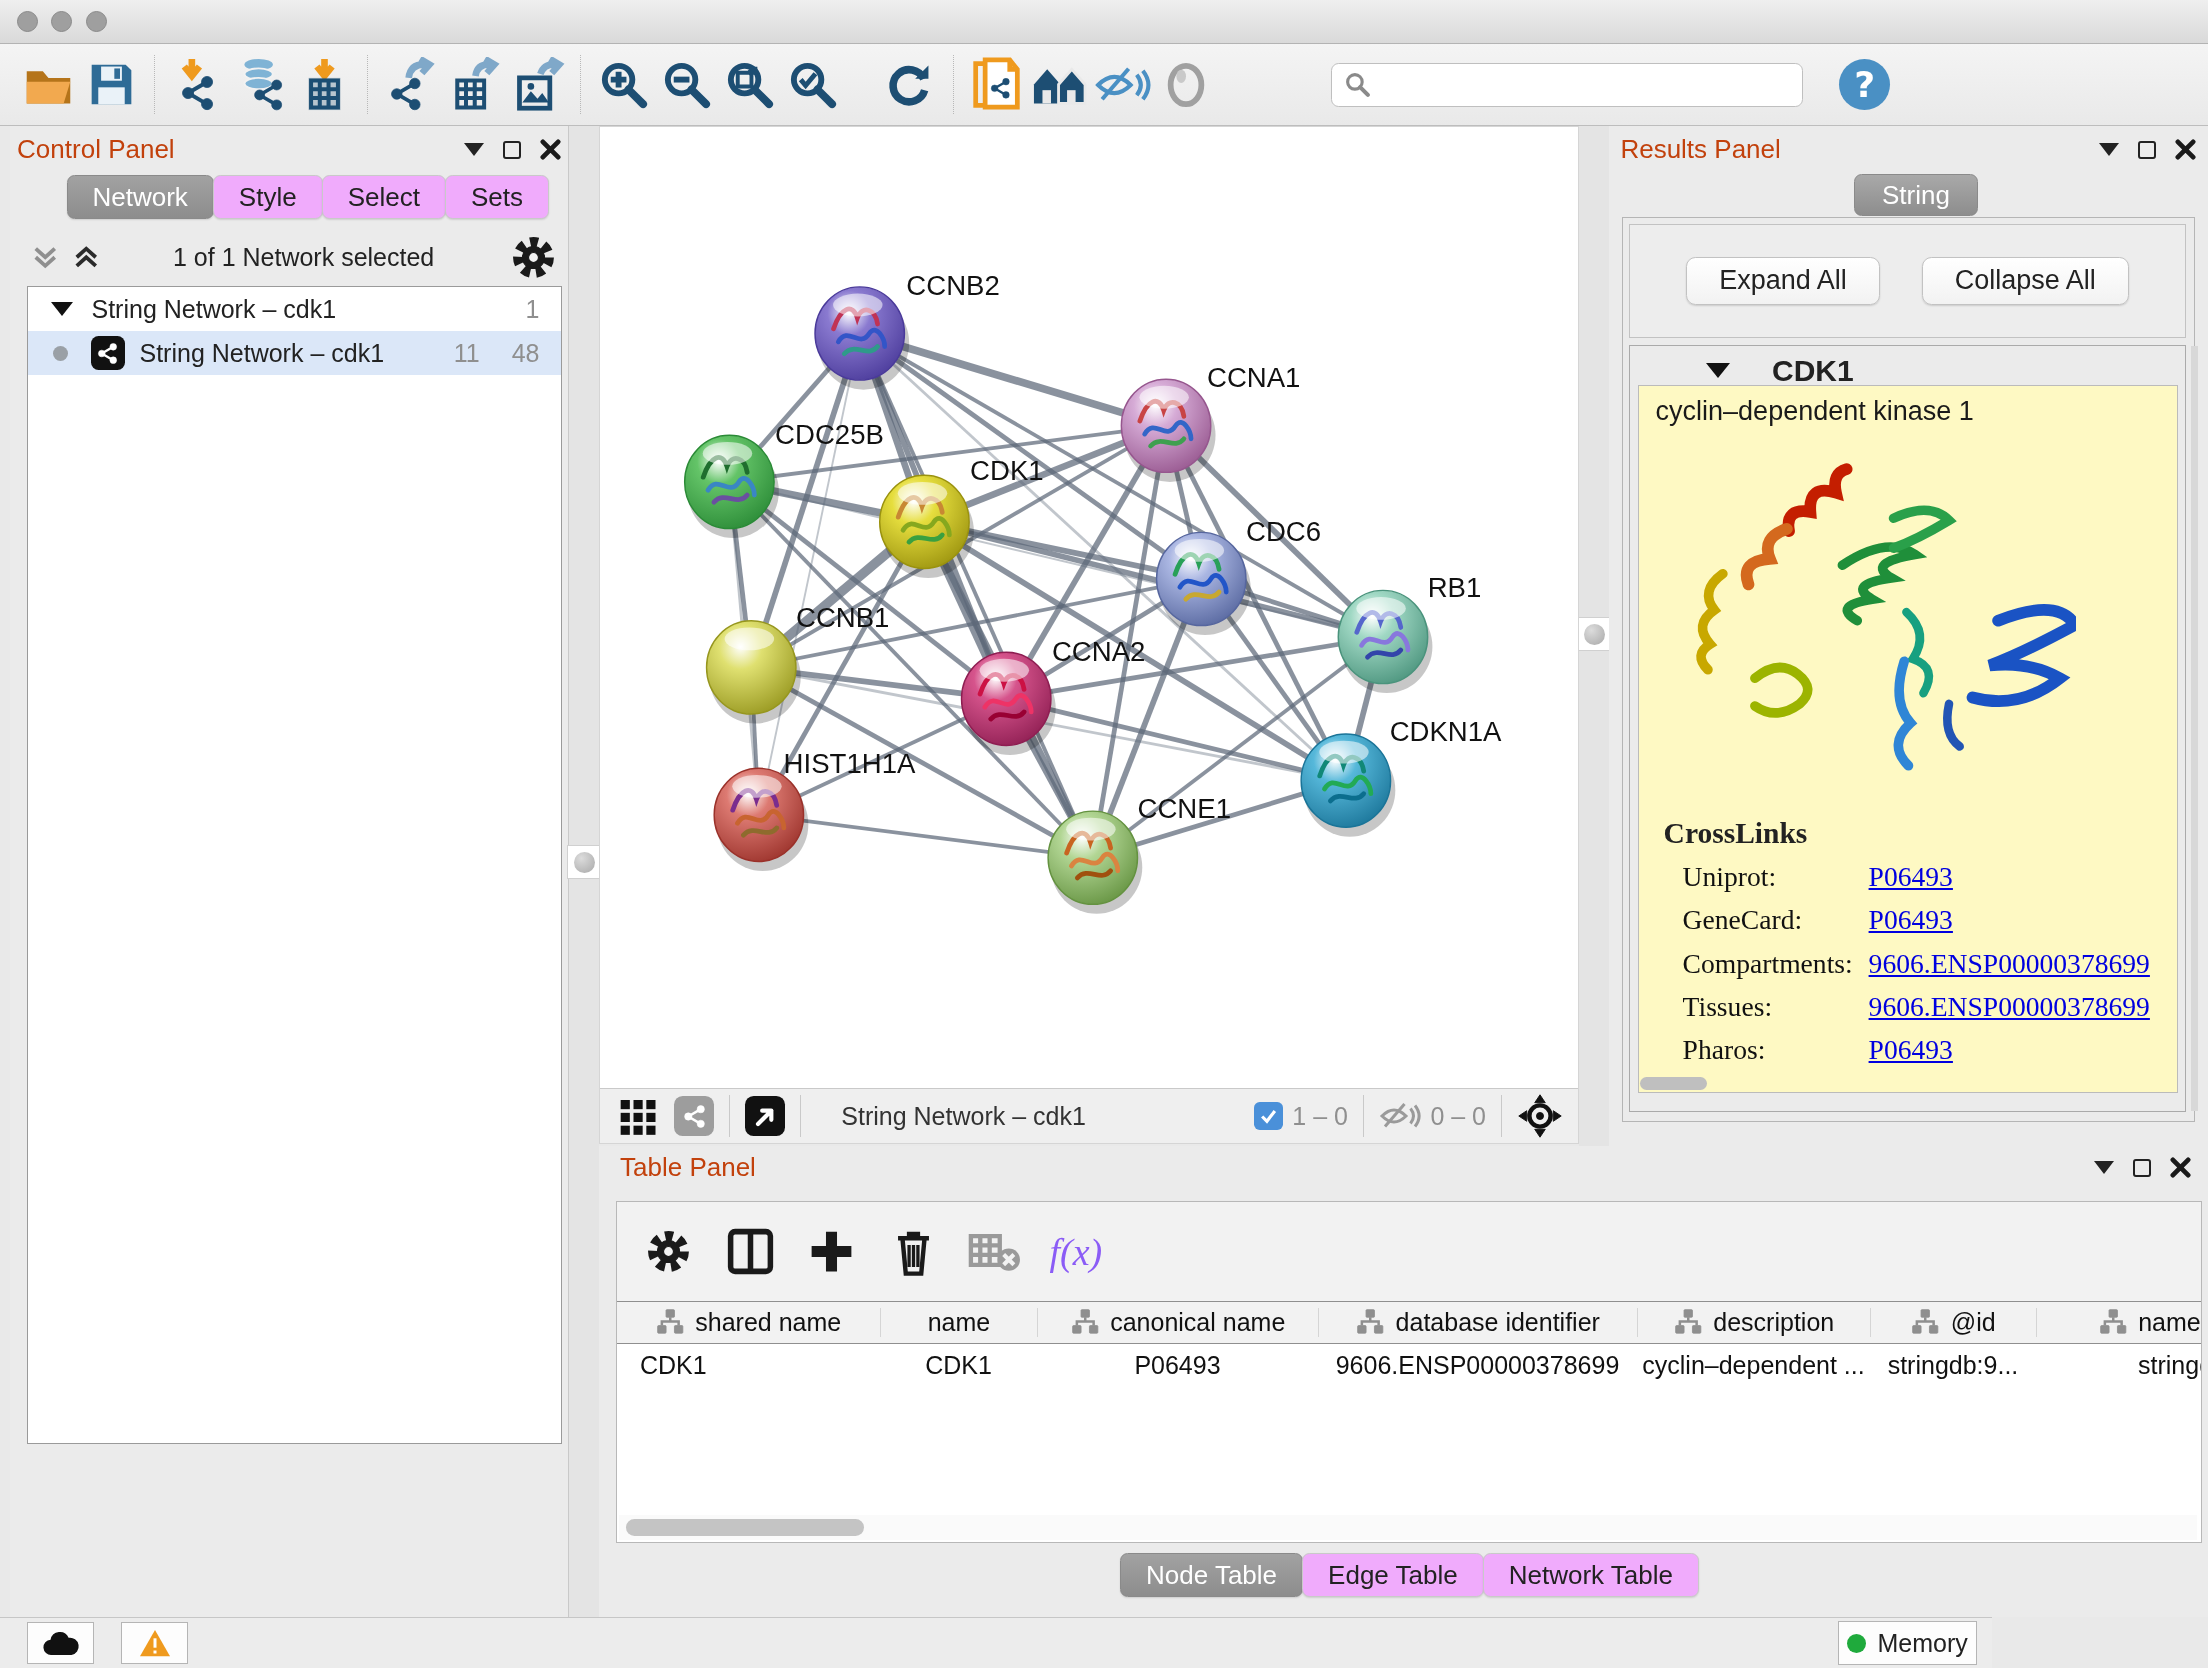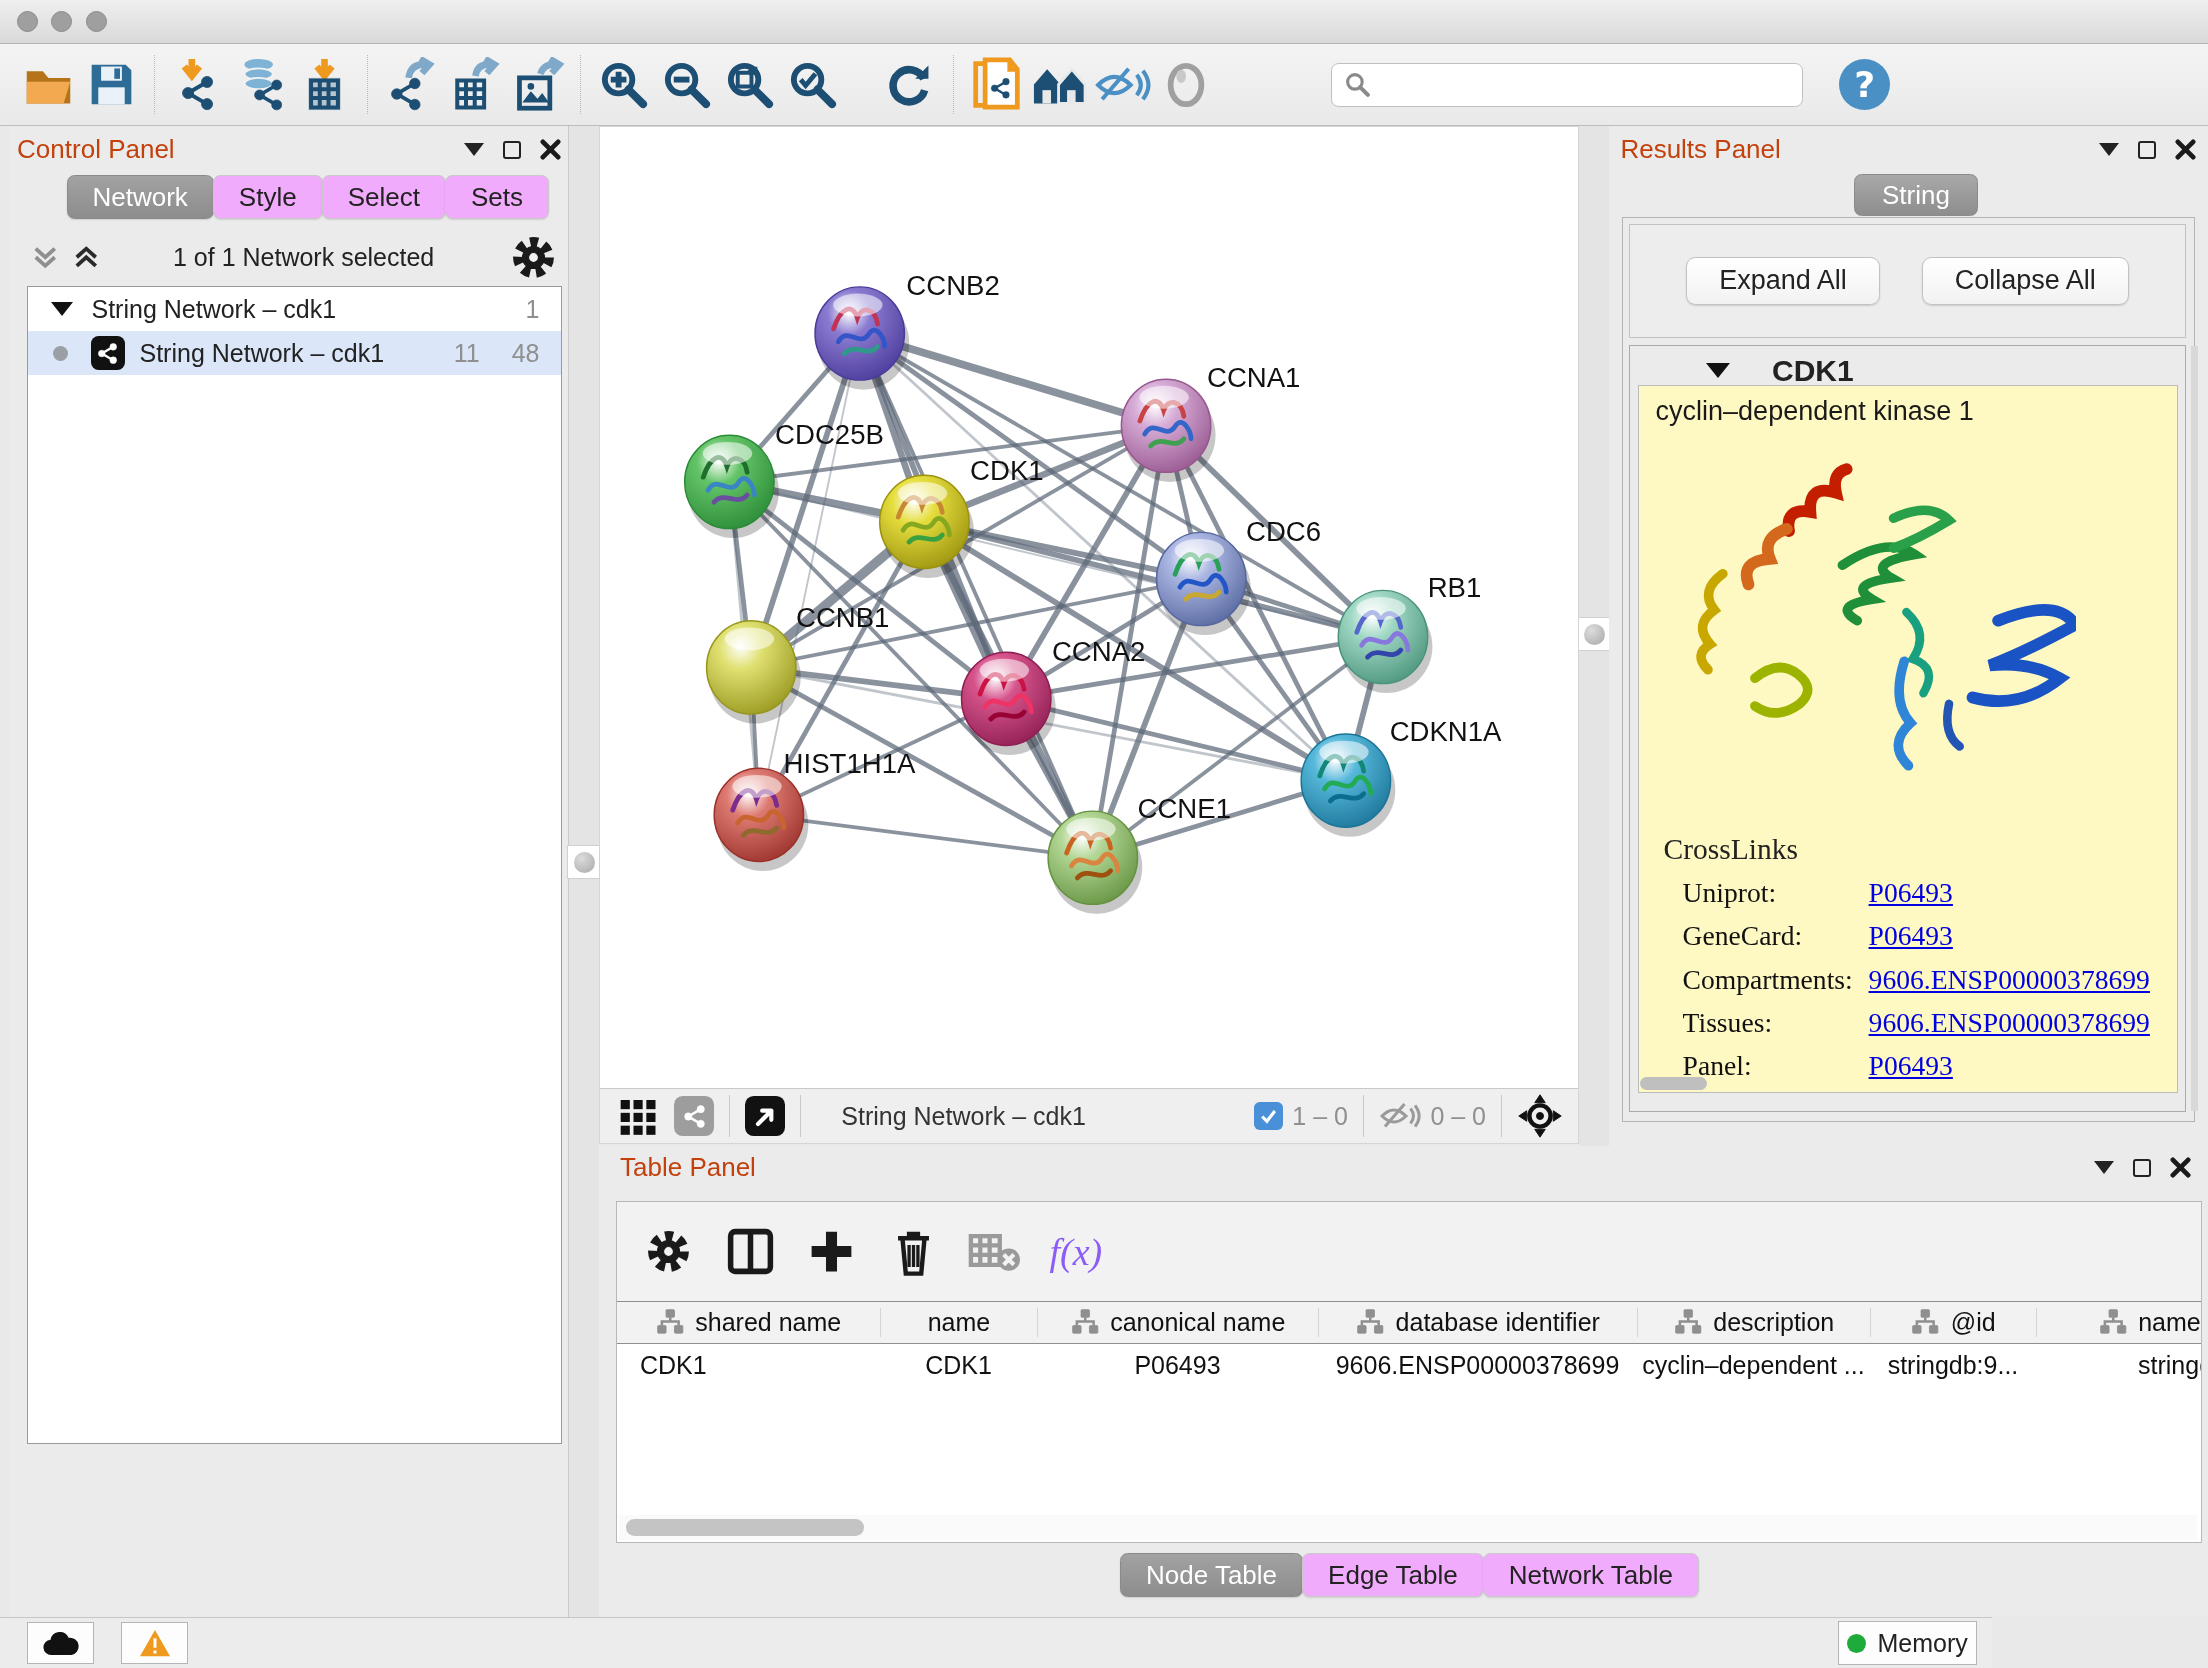--- a/index.html
+++ b/index.html
@@ -84,21 +84,21 @@
     display:flex; align-items:center; justify-content:center; gap:42px; }
   .rp-btn { height:48px; padding:0 32px; background:linear-gradient(#ffffff,#f2f2f2); border:1px solid #c2c2c2; border-radius:9.5px;
     font-size:27px; display:flex; align-items:center; box-shadow:0 1px 1.9px rgba(0,0,0,.15); }
   #gene-box { left:5.7px; top:127px; width:557px; height:767px; border:1px solid #aaa; background:#ebebeb; }
   #gene-head { height:49px; display:flex; align-items:center; }
   #gene-head .tri { width:0; height:0; border-left:12.4px solid transparent; border-right:12.4px solid transparent; border-top:15px solid #111; margin:0 42px 0 76px; }
   #gene-head .sym { font-size:30px; font-weight:bold; }
   #gene-body { position:absolute; left:7.6px; top:39px; width:540px; height:708px; border:1px solid #bbb; background:#fef9c3; overflow:hidden; }
   #gene-desc { margin:9.5px 0 0 17px; font-size:27px; color:#1a1a1a; }
   #protein-img { margin:23px 0 0 38px; }
-  #xl-title { margin:28px 0 0 25px; font-family:"Liberation Serif", serif; font-weight:normal; font-size:29.5px; }
+  #xl-title { margin:12px 0 0 25px; font-family:"Liberation Serif", serif; font-weight:bold; font-size:29.5px; }
   .xl-row { display:flex; margin:11.4px 0 0 44px; font-family:"Liberation Serif", serif; font-size:27.6px; }
   .xl-label { width:186px; color:#111; }
   .xl-link { color:#0000e0; text-decoration:underline; }
   #rp-hscroll { position:absolute; left:1.9px; bottom:1.9px; width:67px; height:13.3px; border-radius:6.7px; background:#bfbfbf; }
   #rp-vscroll { position:absolute; right:-13.3px; top:0px; width:7.6px; height:765px; background:#d8d8d8; }
 
   
   #table-panel { left:599px; top:1146px; width:1609px; height:471px; background:#ebebeb; }
   #tp-titlerow { left:21px; top:5.7px; width:1571px; height:32px; display:flex; align-items:center; justify-content:space-between; }
   #tp-box { left:17px; top:55px; width:1586px; height:342px; background:#fff; border:1.9px solid #b8b8b8; overflow:hidden; }
@@ -671,21 +671,21 @@
             </div>
             <div class="xl-row">
               <span class="xl-label">Compartments:</span>
               <a class="xl-link">9606.ENSP00000378699</a>
             </div>
             <div class="xl-row">
               <span class="xl-label">Tissues:</span>
               <a class="xl-link">9606.ENSP00000378699</a>
             </div>
             <div class="xl-row">
-              <span class="xl-label">Panel:</span>
+              <span class="xl-label">Pharos:</span>
               <a class="xl-link">P06493</a>
             </div>
           </div>
         <div id="rp-hscroll"></div>
       </div>
       <div id="rp-vscroll"></div>
     </div>
   </div>
 </div>
 

